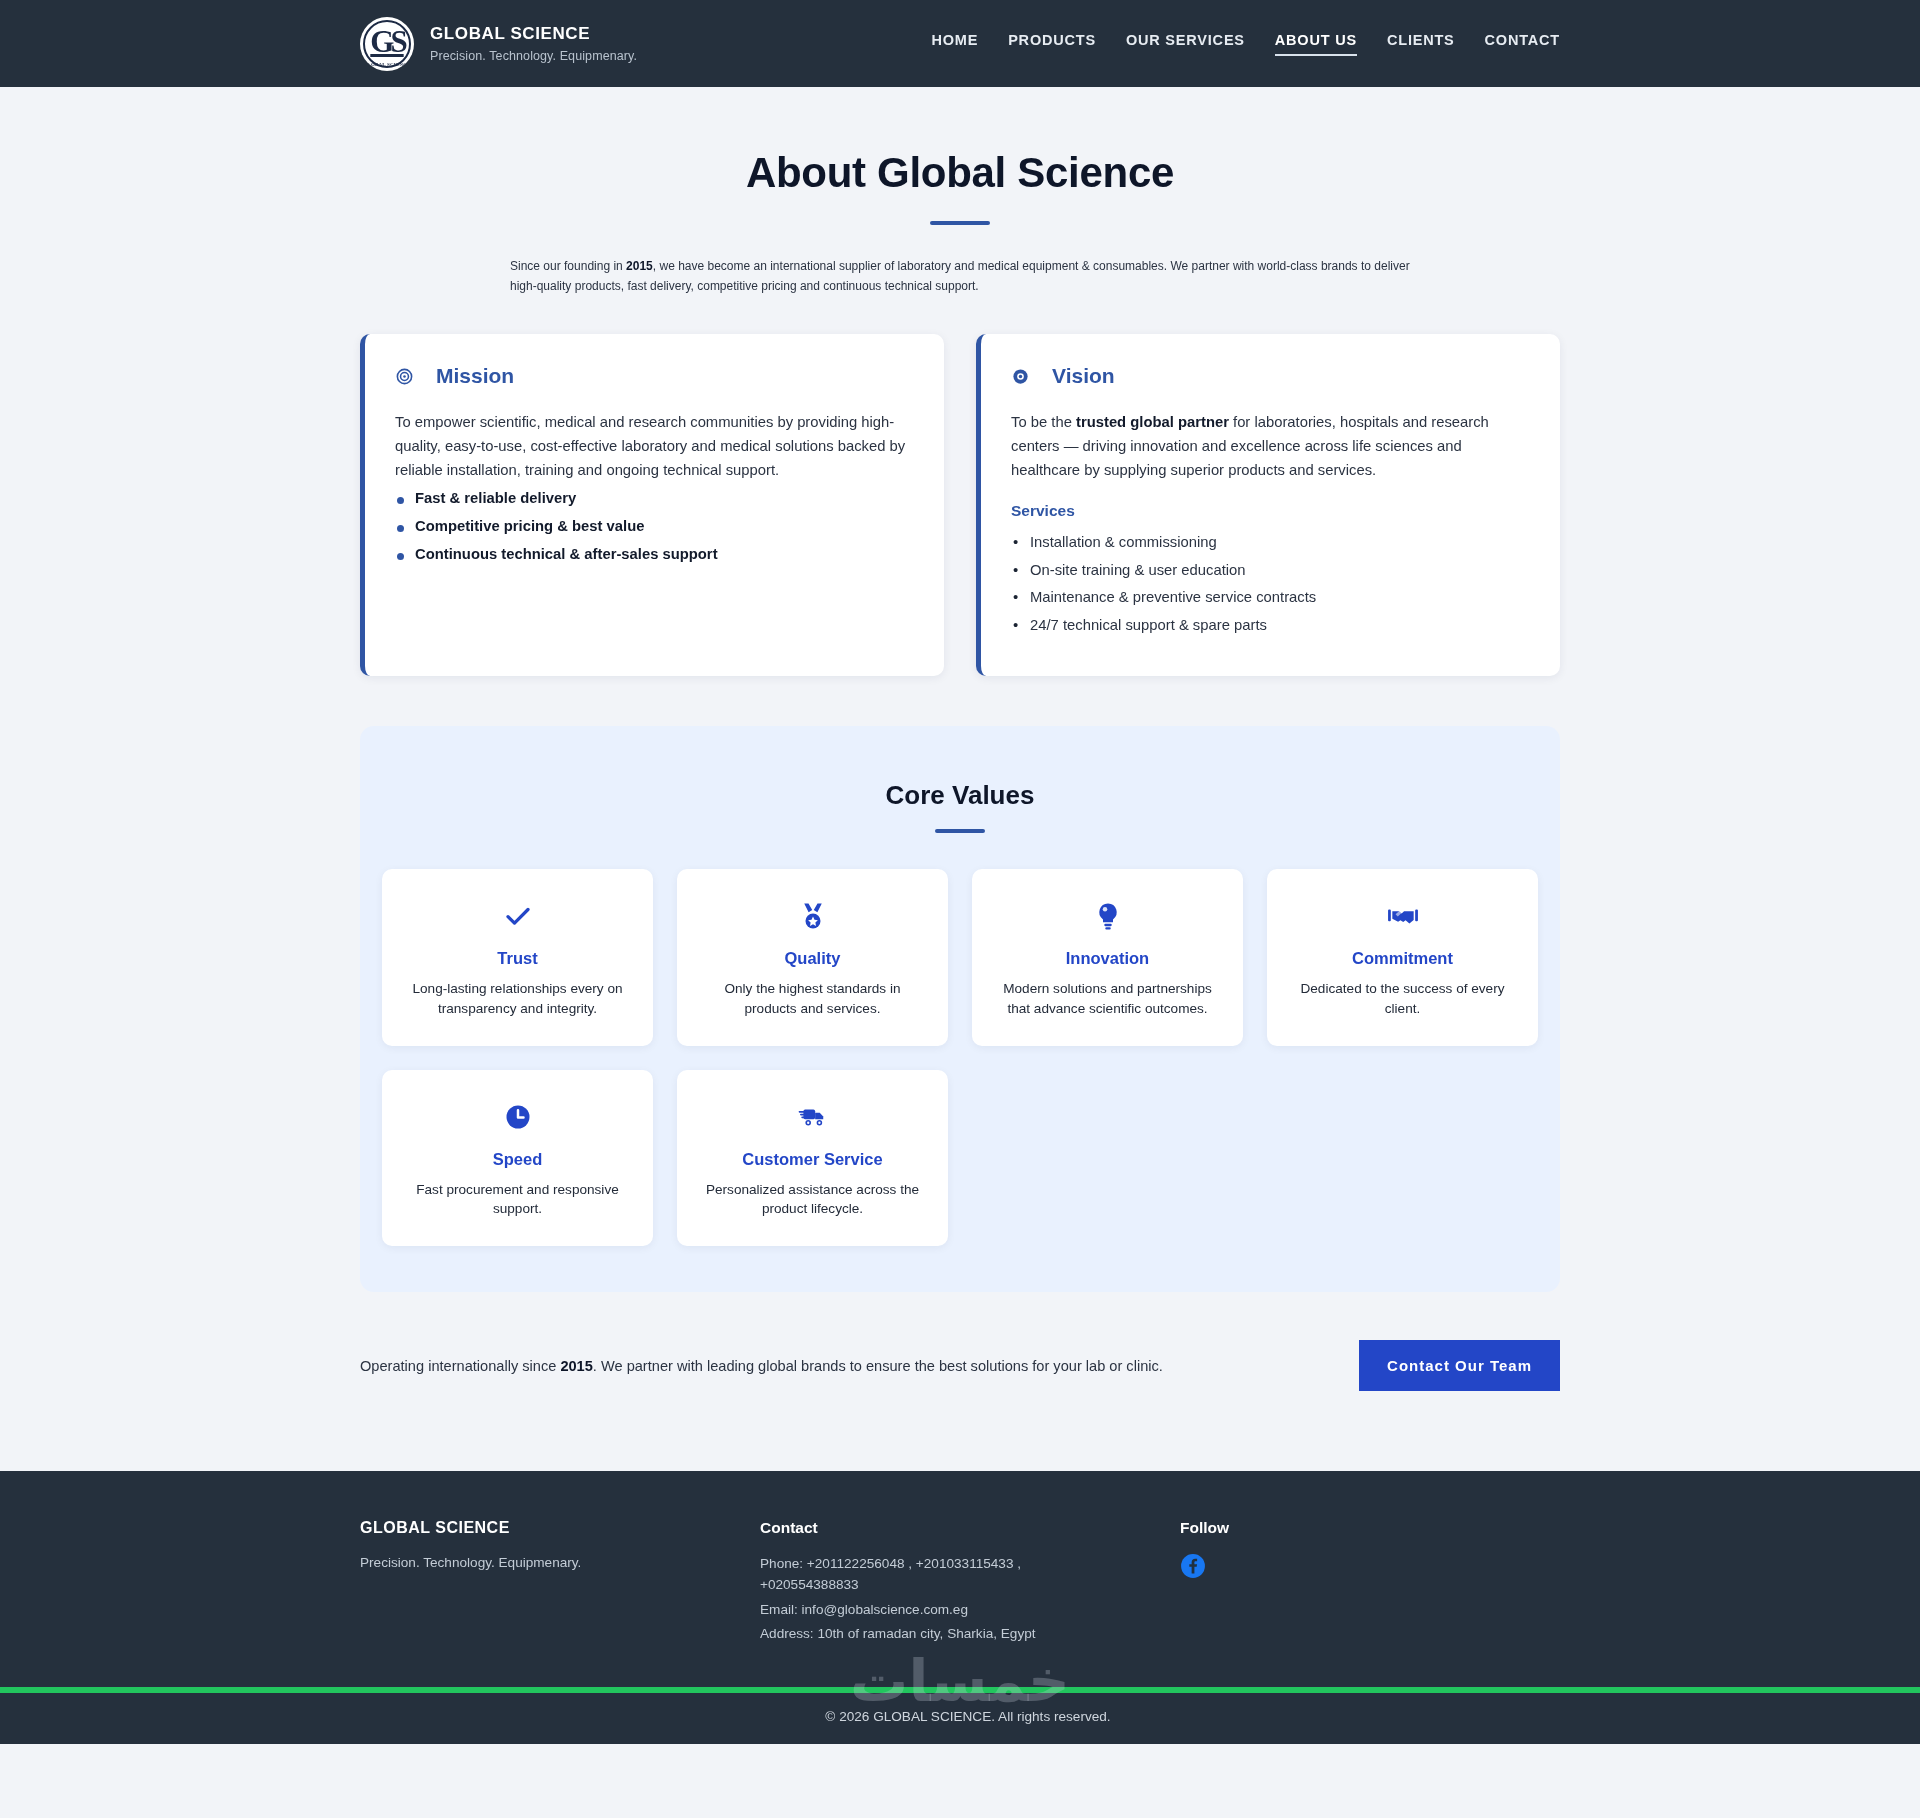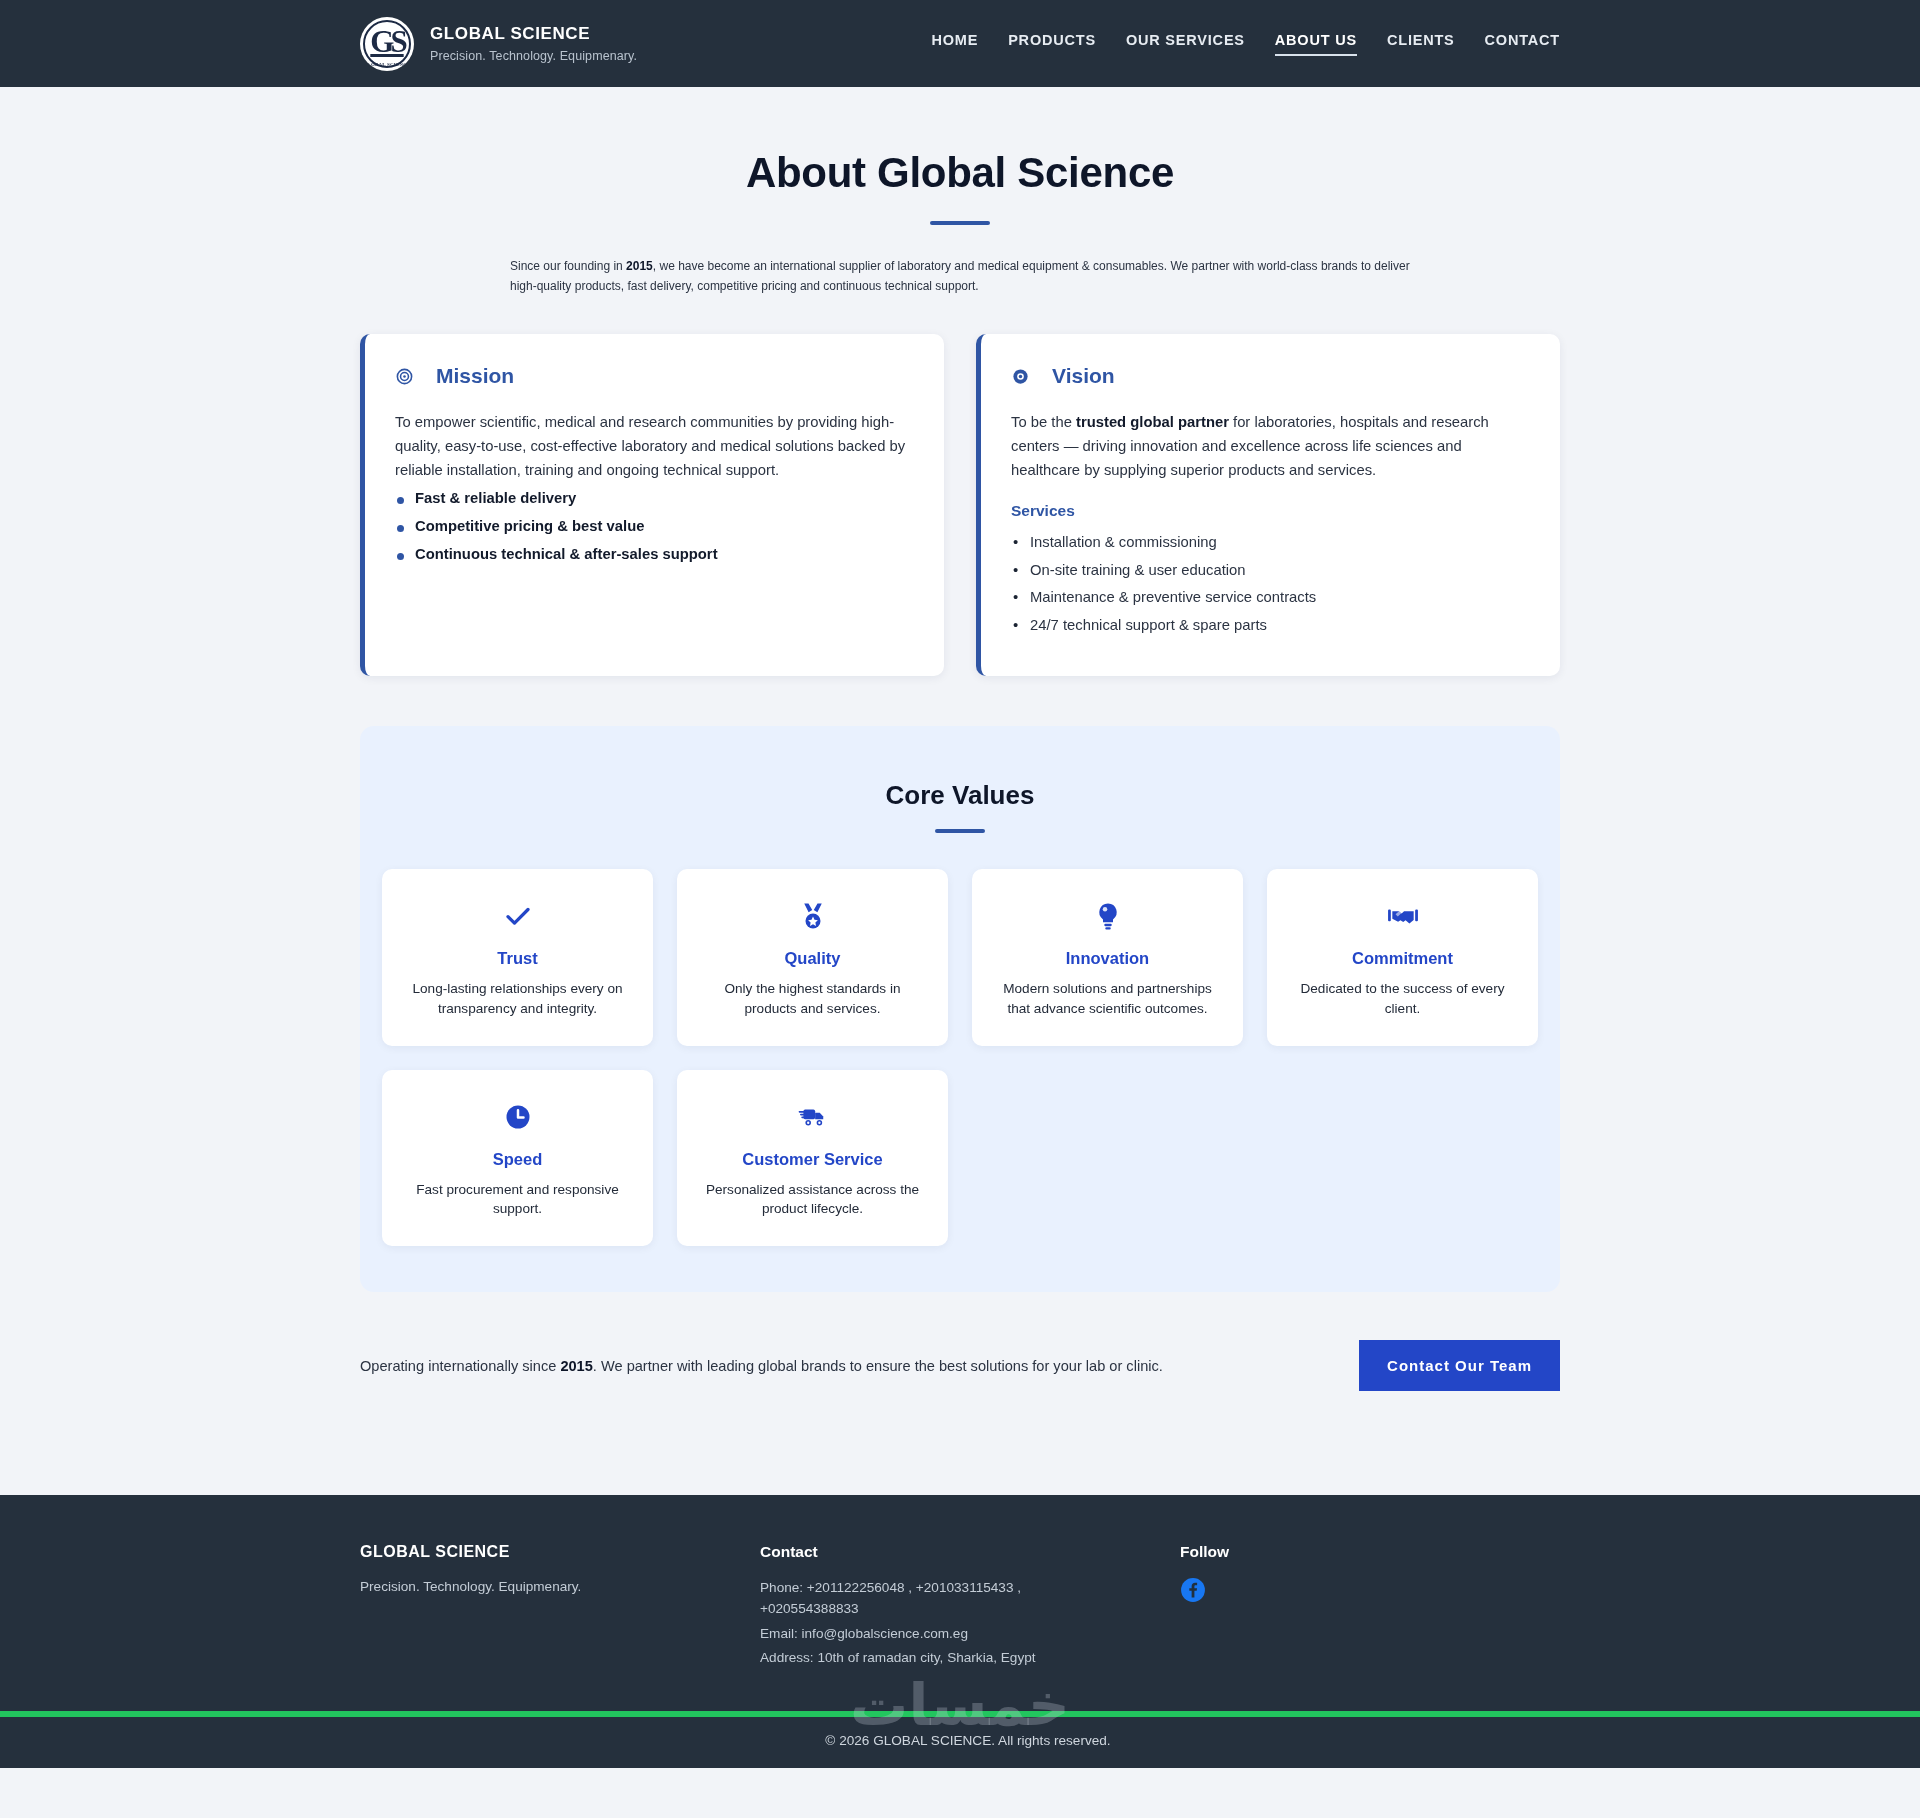--- a/index.html
+++ b/index.html
@@ -186,21 +186,21 @@
     margin-top: 16px; font-size: 16.5px; font-weight: 700; color: #2346c7;
   }
   .value-desc {
     margin-top: 11px; font-size: 13.6px; line-height: 1.42; color: #232b39;
   }
 
   
   .cta {
     margin-top: 48px;
     display: flex; align-items: center; justify-content: space-between;
-    padding-bottom: 104px;
+    padding-bottom: 80px;
     gap: 40px;
   }
   .cta-text { font-size: 14.6px; color: #2b3342; }
   .cta-text b { font-weight: 700; color: #0e1629; }
   .cta-button {
     background: #2346c7;
     color: #ffffff;
     font-size: 15px;
     font-weight: 700;
     letter-spacing: 1px;

